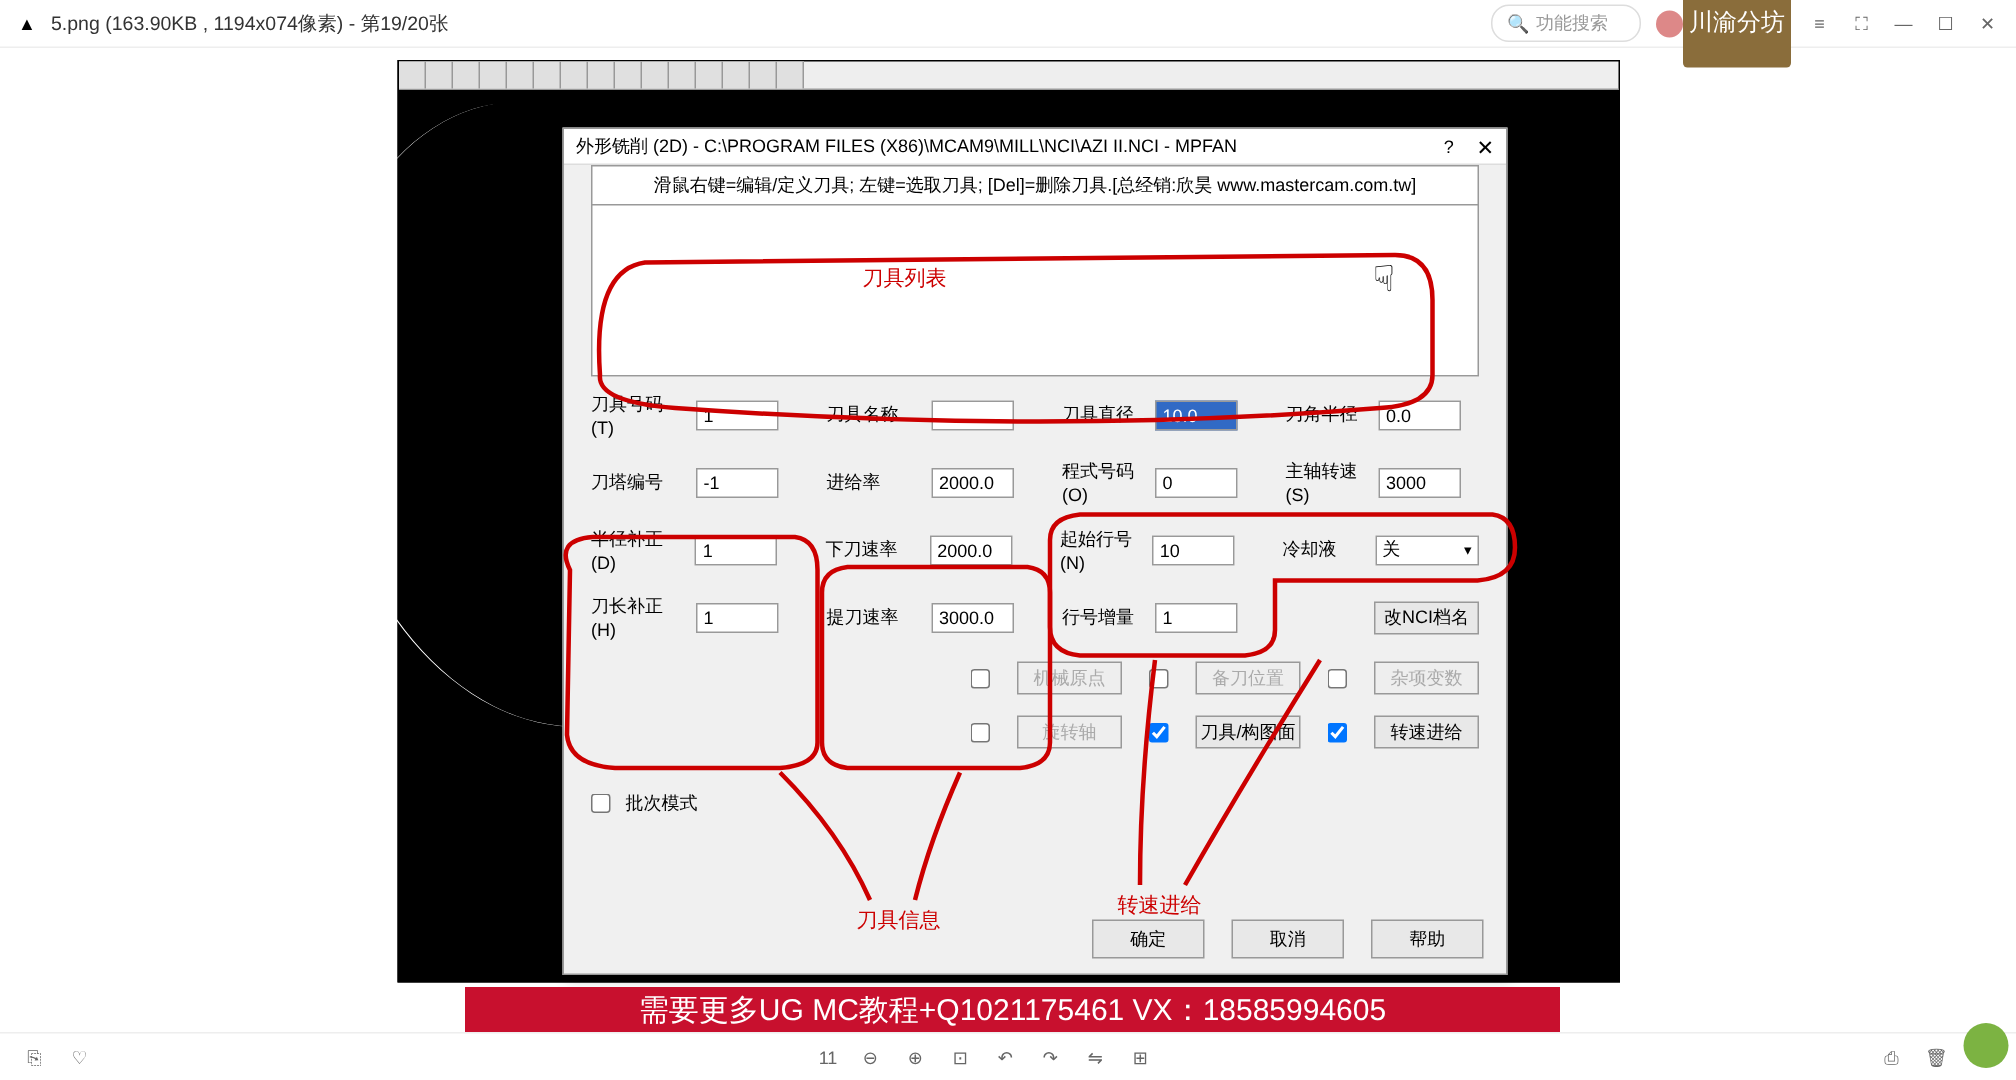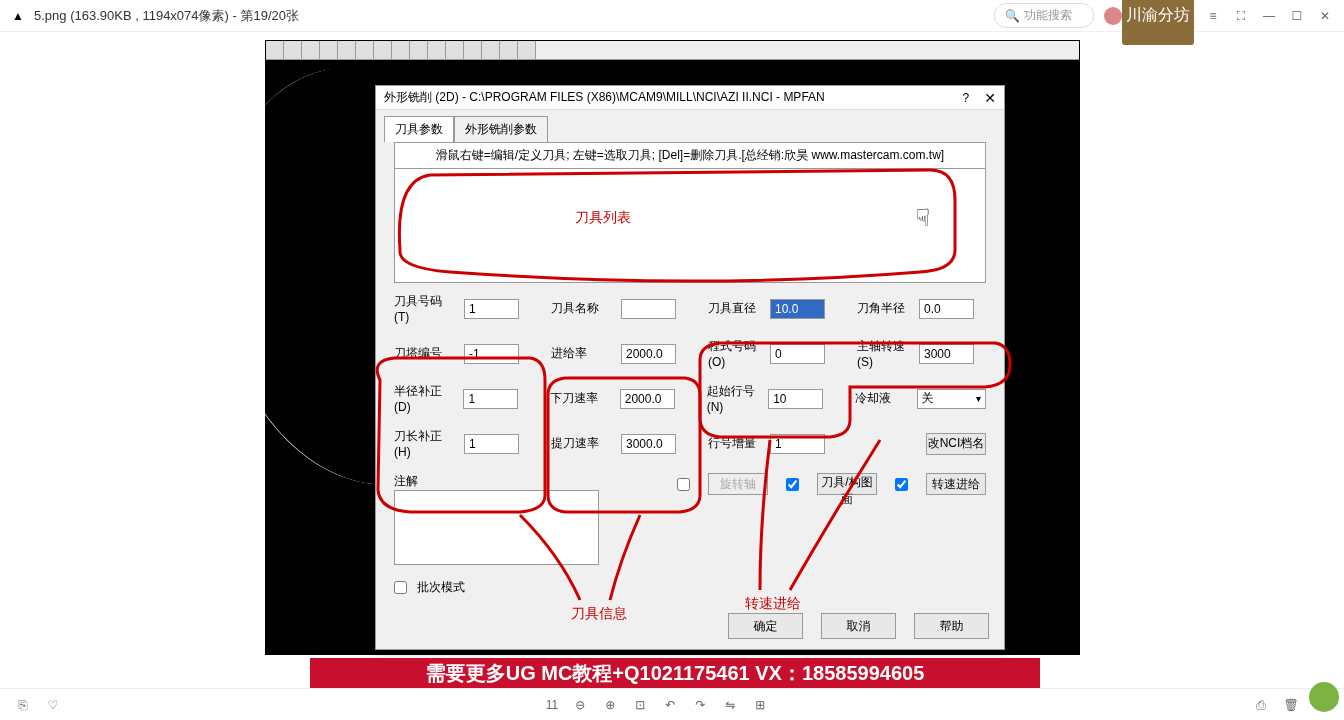--- a/index.html
+++ b/index.html
@@ -31,28 +31,28 @@
 .tool-list{margin:0 18px;height:115px;background:#fff;border:1px solid #999;position:relative}
 .annot-toollist{position:absolute;top:40px;left:180px;color:#c00;font-size:14px}
 .hand-cursor{position:absolute;top:35px;right:55px;font-size:24px}
 .form-area{padding:10px 18px;position:relative}
 .row{display:flex;align-items:center;margin-bottom:14px;gap:10px}
 .lbl{font-size:12px;width:60px;text-align:left}
 .inp{width:55px;height:20px;border:1px solid #999;font-size:12px;padding:0 4px;background:#fff}
 .inp.sel{background:#316ac5;color:#fff}
 .sel-box{width:70px;height:20px;border:1px solid #999;background:#fff;display:flex;align-items:center;justify-content:space-between;padding:0 4px;font-size:12px}
 .sel-box::after{content:"▾";font-size:10px}
-.btn-sm{width:60px;height:22px;border:1px solid #999;background:#e8e8e8;font-size:12px;cursor:pointer}
+.btn-sm{width:70px;height:22px;border:1px solid #999;background:#e8e8e8;font-size:12px;cursor:pointer}
 .btn-sm.dis{color:#aaa;background:#eee}
 .textarea{width:205px;height:75px;border:1px solid #999;background:#fff}
 .cb{width:13px;height:13px}
 .bottom-btns{position:absolute;bottom:10px;right:15px;display:flex;gap:18px}
 .btn{width:75px;height:26px;border:1px solid #999;background:#e8e8e8;font-size:12px;cursor:pointer}
 .annot-red{position:absolute;color:#c00;font-size:14px;z-index:20}
-.banner{position:absolute;bottom:32px;left:310px;width:730px;height:30px;background:#c8102e;color:#fff;font-size:20px;font-weight:bold;display:flex;align-items:center;justify-content:center;z-index:30}
+.banner{position:absolute;bottom:32px;left:310px;width:730px;height:30px;background:#c8102e;color:#fff;font-size:20px;font-weight:normal;display:flex;align-items:center;justify-content:center;z-index:30}
 .footer{position:absolute;bottom:0;left:0;right:0;height:32px;display:flex;align-items:center;padding:0 15px;border-top:1px solid #eee;gap:14px;color:#666}
 .footer .spacer{flex:1}
 .footer-icon{width:16px;height:16px;cursor:pointer;display:flex;align-items:center;justify-content:center}
 .footer-num{font-size:12px;cursor:pointer}
 .green-circle{position:absolute;bottom:8px;right:5px;width:30px;height:30px;border-radius:50%;background:#7cb342;z-index:40}
 svg{pointer-events:none;z-index:20}
 </style>
 </head>
 <body>
 
@@ -95,24 +95,20 @@
   <div class="origin"></div>
 </div>
 
 <div class="dialog">
   <div class="dlg-title">
     <span>外形铣削 (2D) - C:\PROGRAM FILES (X86)\MCAM9\MILL\NCI\AZI II.NCI - MPFAN</span>
     <span class="spacer"></span>
     <span class="q">?</span>
     <span class="x">✕</span>
   </div>
-  <div class="tabs">
-    <div class="tab">刀具参数</div>
-    <div class="tab inactive">外形铣削参数</div>
-  </div>
   <div class="hint-line">滑鼠右键=编辑/定义刀具; 左键=选取刀具; [Del]=删除刀具.[总经销:欣昊 www.mastercam.com.tw]</div>
   <div class="tool-list">
     <span class="annot-toollist">刀具列表</span>
     <span class="hand-cursor">☟</span>
   </div>
   <div class="form-area">
     <div class="row">
       <span class="lbl">刀具号码(T)</span>
       <input class="inp" value="1" style="">
       <span style="width:12px"></span>
@@ -159,25 +155,29 @@
       <span style="width:12px"></span>
       <span class="lbl">提刀速率</span>
       <input class="inp" value="3000.0" style="">
       <span style="width:12px"></span>
       <span class="lbl" style="width:52px">行号增量</span>
       <input class="inp" value="1" style="">
       <span class="spacer" style="flex:1"></span>
       <button class="btn-sm">改NCI档名</button>
     </div>
     <div class="row" style="align-items:flex-start">
-      <div>
-        <div class="lbl">注解</div>
-        <div class="textarea"></div>
-      </div>
       <div style="flex:1;padding-left:20px">
+        <div class="row" style="justify-content:flex-end;gap:18px">
+          <input type="checkbox" class="cb" style="">
+            <button class="btn-sm dis">机械原点</button>
+          <input type="checkbox" class="cb" style="">
+            <button class="btn-sm dis">备刀位置</button>
+          <input type="checkbox" class="cb" style="">
+            <button class="btn-sm dis">杂项变数</button>
+        </div>
         <div class="row" style="justify-content:flex-end;gap:18px">
           <input type="checkbox" class="cb" style="">
             <button class="btn-sm dis">旋转轴</button>
           <input type="checkbox" class="cb" checked="" style="">
             <button class="btn-sm">刀具/构图面</button>
           <input type="checkbox" class="cb" checked="" style="">
             <button class="btn-sm">转速进给</button>
         </div>
       </div>
     </div>

